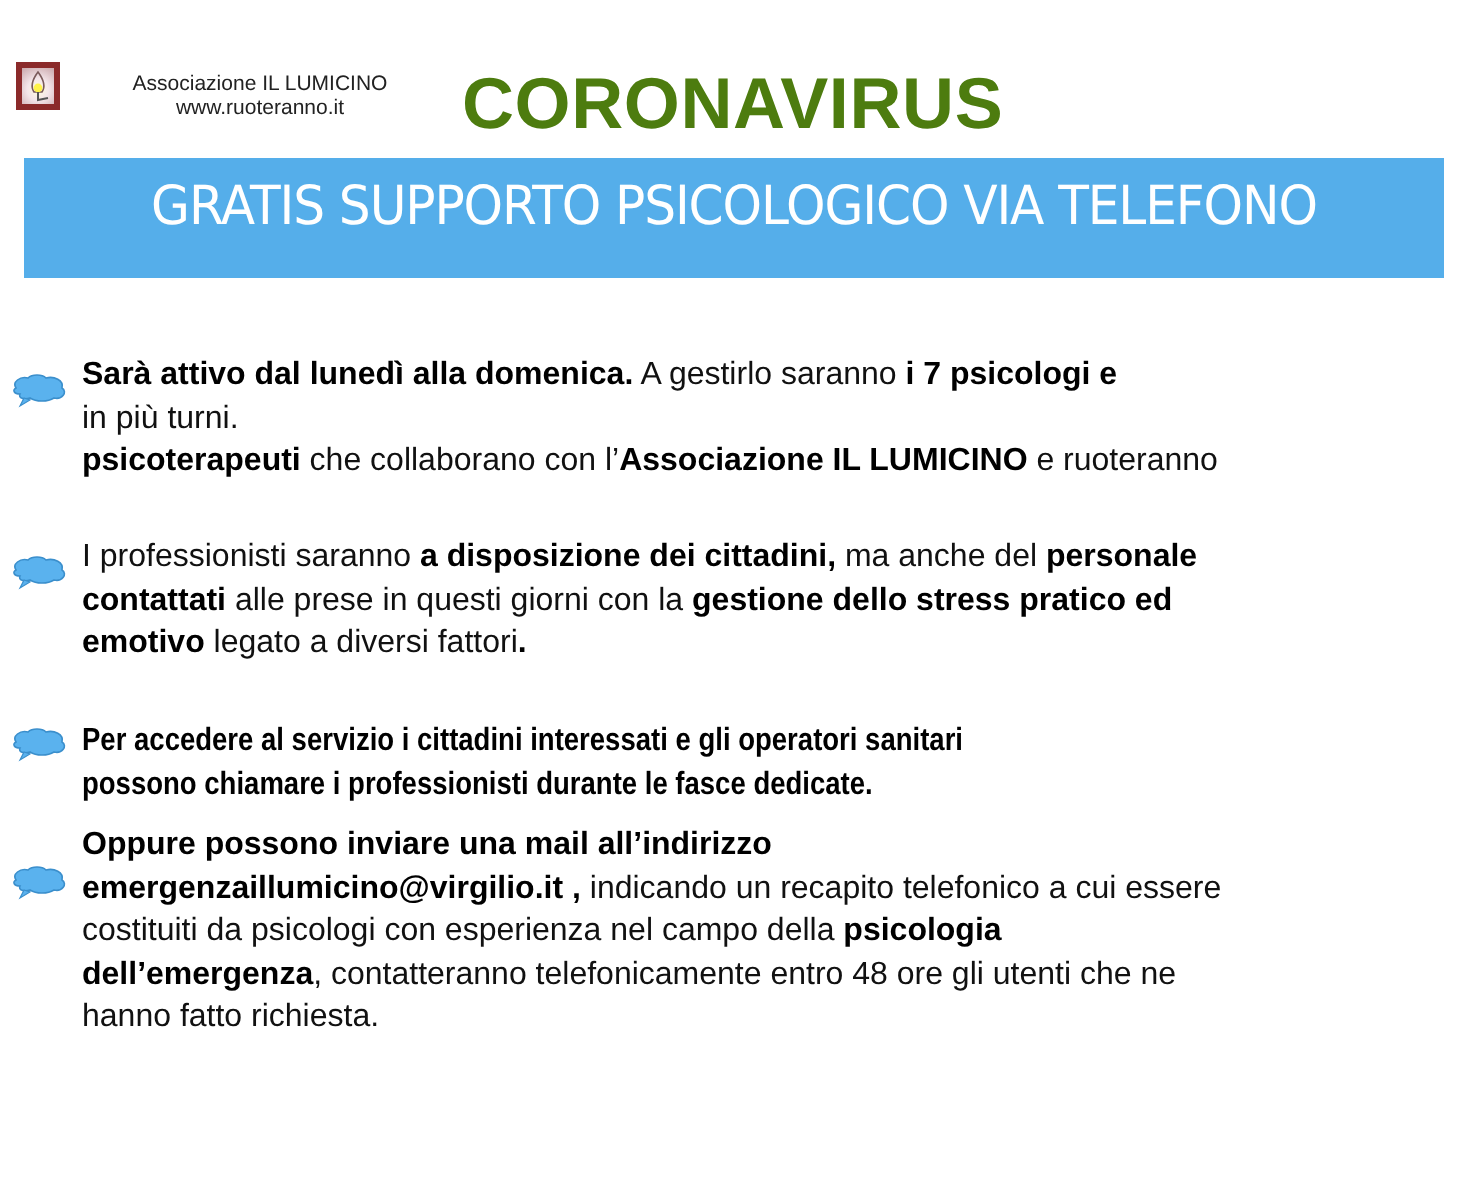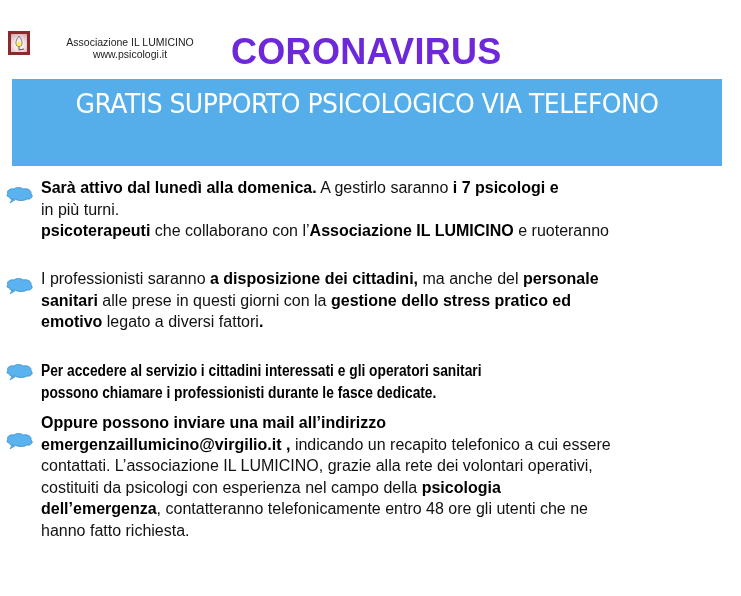--- a/index.html
+++ b/index.html
@@ -16,25 +16,25 @@
       background: radial-gradient(circle at 50% 60%, #fffbe0 0%, #f4e6ea 40%, #c9a6aa 100%);
       position: relative;
     }
     .logo-inner svg { position: absolute; left: 0; top: 0; }
     .org {
       position: absolute; left: 40px; top: 36px; width: 180px;
       text-align: center; font-size: 10.5px; line-height: 12px; color: #222;
     }
     .title {
       position: absolute; left: 231px; top: 30px;
-      font-size: 36px; font-weight: bold; letter-spacing: 0.3px; color: #6d28d9;
+      font-size: 36px; font-weight: bold; letter-spacing: 0.3px; color: #4d7c0f;
       line-height: 44px;
     }
     .banner {
-      position: absolute; left: 12px; top: 79px; width: 710px; height: 87px;
+      position: absolute; left: 12px; top: 79px; width: 710px; height: 60px;
       background: #55aeea;
     }
     .banner-text {
       position: absolute; left: 0; right: 0; top: 9px; text-align: center;
       color: #ffffff; font-size: 27px; line-height: 32px;
       font-family: "DejaVu Sans", sans-serif; font-weight: normal;
       letter-spacing: -0.6px; transform: scaleX(0.93); transform-origin: center;
     }
     .para {
       position: absolute; left: 41px; width: 690px;
@@ -53,21 +53,21 @@
     <svg width="16" height="18" viewBox="0 0 16 18">
       <path d="M8 2 C5 6 4 9 6 12 L10 12 C12 9 11 6 8 2 Z" fill="none" stroke="#7a5a5a" stroke-width="0.8"></path>
       <circle cx="8" cy="10" r="2.2" fill="#fff34a"></circle>
       <path d="M8 12 L8 16 L13 15" fill="none" stroke="#555" stroke-width="1"></path>
     </svg>
   </div>
 </div>
 
 <div class="org">
   <div>Associazione IL LUMICINO</div>
-  <div>www.psicologi.it</div>
+  <div>www.ruoteranno.it</div>
 </div>
 
 <div class="title">CORONAVIRUS</div>
 
 <div class="banner">
   <div class="banner-text">GRATIS SUPPORTO PSICOLOGICO VIA TELEFONO</div>
 </div>
 
 <svg class="bullet" style="top:186px" viewBox="0 0 32 20">
     <path d="M4 8 C2 5 6 2 10 3 C12 1 17 1 19 3 C23 2 28 4 27 8 C30 10 27 14 23 13 C20 15 14 15 11 13 C8 14 5 13 6 11 C3 11 2 9 4 8 Z" fill="#5ab2ee" stroke="#3b8fcc" stroke-width="0.8"></path>
@@ -86,27 +86,26 @@
     <path d="M8 13 L6 17 L11 14 Z" fill="#5ab2ee" stroke="#3b8fcc" stroke-width="0.6"></path>
   </svg>
 
 <div class="para" style="top:177px">
     <span class="line"><b>Sarà attivo dal lunedì alla domenica.</b><span> A gestirlo saranno </span><b>i 7 psicologi e</b></span>
     <span class="line"><span>in più turni.</span></span>
     <span class="line"><b>psicoterapeuti</b><span> che collaborano con l’</span><b>Associazione IL LUMICINO</b><span> e ruoteranno</span></span>
   </div>
 <div class="para" style="top:268px">
     <span class="line"><span>I professionisti saranno </span><b>a disposizione dei cittadini,</b><span> ma anche del </span><b>personale</b></span>
-    <span class="line"><b>sanitari</b><span> alle prese in questi giorni con la </span><b>gestione dello stress pratico ed</b></span>
+    <span class="line"><b>contattati</b><span> alle prese in questi giorni con la </span><b>gestione dello stress pratico ed</b></span>
     <span class="line"><b>emotivo</b><span> legato a diversi fattori</span><b>.</b></span>
   </div>
 <div class="para narrow" style="top:360px">
     <span class="line"><b>Per accedere al servizio i cittadini interessati e gli operatori sanitari</b></span>
     <span class="line"><b>possono chiamare i professionisti durante le fasce dedicate.</b></span>
   </div>
 <div class="para" style="top:412px">
     <span class="line"><b>Oppure possono inviare una mail all’indirizzo</b></span>
     <span class="line"><b>emergenzaillumicino@virgilio.it ,</b><span> indicando un recapito telefonico a cui essere</span></span>
-    <span class="line"><span>contattati. L’associazione IL LUMICINO, grazie alla rete dei volontari operativi,</span></span>
     <span class="line"><span>costituiti da psicologi con esperienza nel campo della </span><b>psicologia</b></span>
     <span class="line"><b>dell’emergenza</b><span>, contatteranno telefonicamente entro 48 ore gli utenti che ne</span></span>
     <span class="line"><span>hanno fatto richiesta.</span></span>
   </div>
 
 </body></html>

